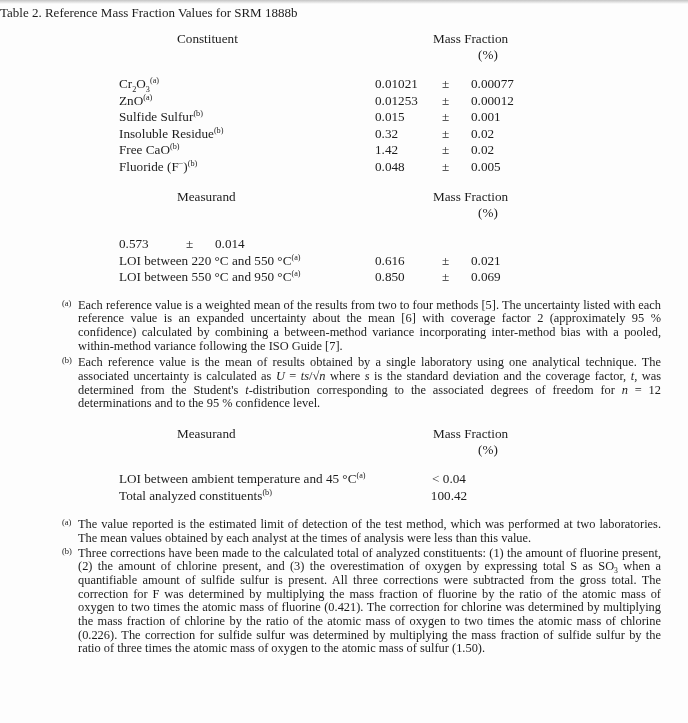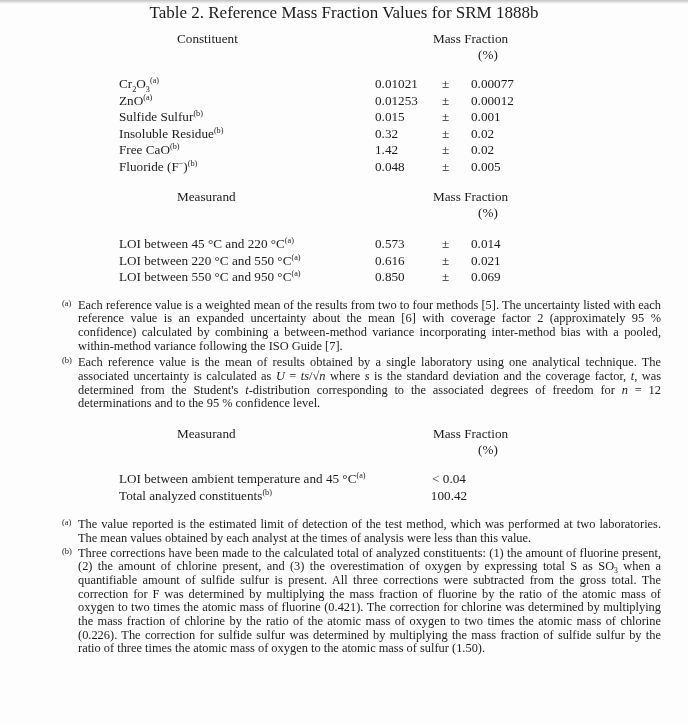--- a/index.html
+++ b/index.html
@@ -11,22 +11,21 @@
     overflow: hidden;
     position: relative;
   }
   .top-edge {
     position: absolute; top: 0; left: 0; width: 688px; height: 4px;
     background: linear-gradient(#c4c4c4, #fdfdfd);
   }
   .doc { position: relative; padding-top: 5px; }
 
   .t-title {
-    text-align: center;
-    font-size: 17px;
+    font-size: 13px;
     line-height: 16px;
   }
   .t-title.second { margin-top: 22px; }
 
   
   .thead { display: flex; margin-left: 177px; font-size: 13.2px; line-height: 16px; }
   .thead .h1 { width: 256px; }
   .thead .h2 { width: 110px; text-align: left; }
   .tunit { margin-left: 433px; width: 110px; text-align: center; font-size: 13.2px; line-height: 16px; }
 
@@ -117,21 +116,20 @@
   </div>
 
   <div class="thead mid-head">
     <span class="h1">Measurand</span>
     <span class="h2">Mass Fraction</span>
   </div>
   <div class="tunit">(%)</div>
 
   <div class="rows loi">
     <div class="trow">
-      <span class="name">LOI between 45 °C and 220 °C<sup>(a)</sup></span>
       <span class="val">0.573</span>
       <span class="pm">±</span>
       <span class="unc">0.014</span>
     </div>
     <div class="trow">
       <span class="name">LOI between 220 °C and 550 °C<sup>(a)</sup></span>
       <span class="val">0.616</span>
       <span class="pm">±</span>
       <span class="unc">0.021</span>
     </div>

